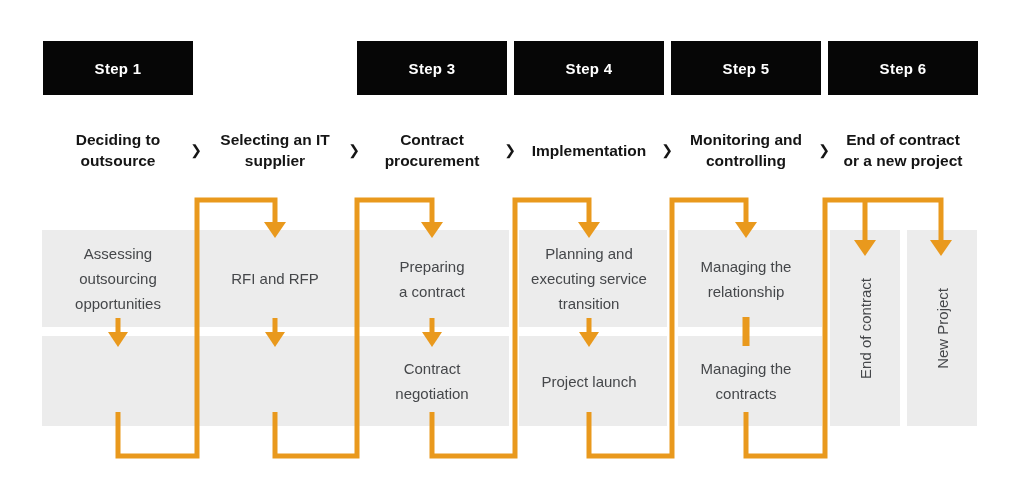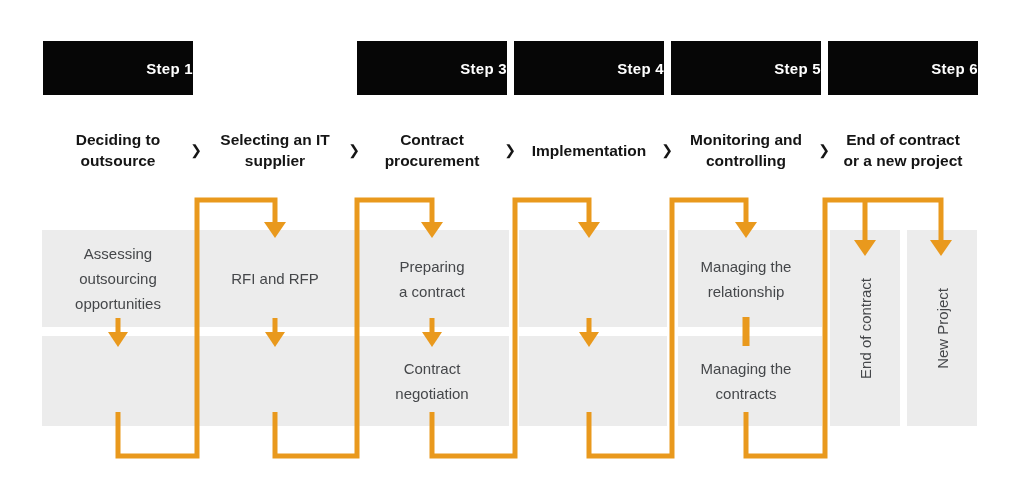--- a/index.html
+++ b/index.html
@@ -2,21 +2,21 @@
 <html><head>
 <meta charset="utf-8">
 <style>
   html,body{margin:0;padding:0;background:#ffffff;}
   #canvas{
     position:relative;width:1024px;height:497px;background:#ffffff;overflow:hidden;
     font-family:"Liberation Sans","DejaVu Sans",sans-serif;
   }
   .step-header{
     position:absolute;top:41px;width:150px;height:54px;background:#060606;
-    display:flex;align-items:center;justify-content:flex-end;
+    display:flex;align-items:center;justify-content:center;
   }
   .step-header span{color:#ffffff;font-weight:bold;font-size:15px;letter-spacing:.3px;}
   .step-title{
     position:absolute;top:126px;width:170px;height:48px;
     display:flex;align-items:center;justify-content:center;text-align:center;
     font-weight:bold;font-size:15.5px;line-height:21px;color:#151515;white-space:pre-line;
   }
   .chevron{
     position:absolute;top:150px;transform:translate(-50%,-50%);
     color:#151515;font-weight:bold;font-size:14px;line-height:14px;
@@ -115,25 +115,29 @@
       <polygon points="579,332 599,332 589,347"></polygon>
     </g>
   </svg>
 
   <div class="task r1" style="left:38px">Assessing
 outsourcing
 opportunities</div>
   <div class="task r1" style="left:195px">RFI and RFP</div>
   <div class="task r1" style="left:352px">Preparing
 a contract</div>
+  <div class="task r1" style="left:509px">Planning and
+executing service
+transition</div>
   <div class="task r1" style="left:666px">Managing the
 relationship</div>
 
   <div class="task r2" style="left:352px">Contract
 negotiation</div>
+  <div class="task r2" style="left:509px">Project launch</div>
   <div class="task r2" style="left:666px">Managing the
 contracts</div>
 
   <div class="vtask" style="left:830px">
     <span>End of contract</span>
   </div>
   <div class="vtask" style="left:907px">
     <span>New Project</span>
   </div>
 

